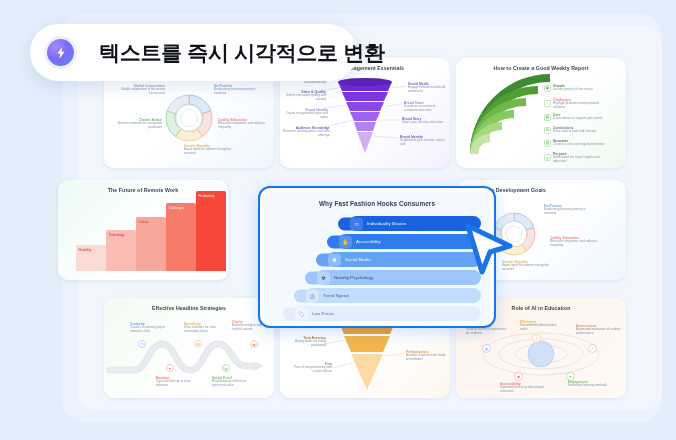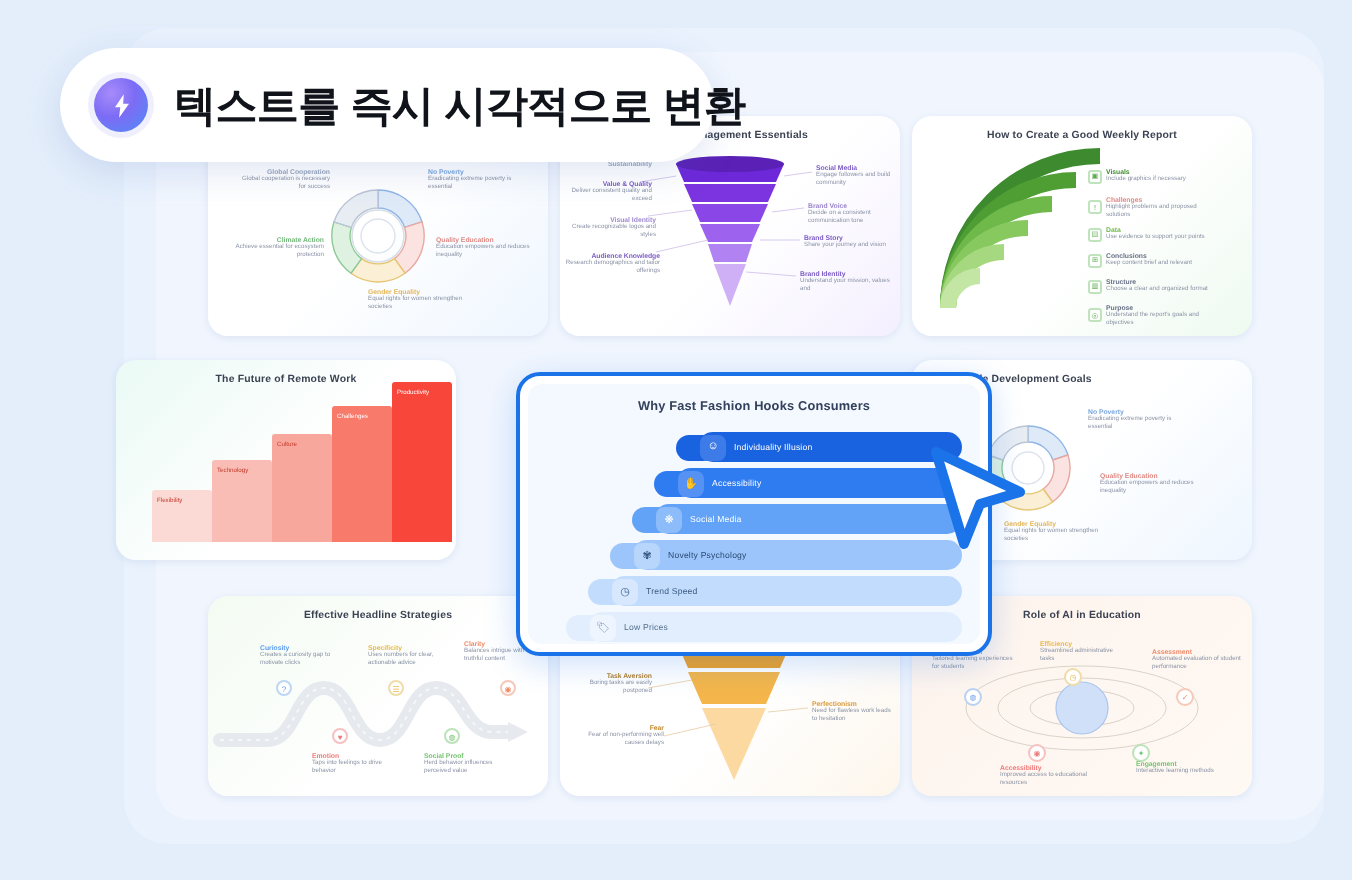--- a/index.html
+++ b/index.html
@@ -56,20 +56,21 @@
   
   .banner {
     position: absolute; left: 30px; top: 24px;
     width: 327px; height: 57px;
     background: #fff;
     border-radius: 29px;
     box-shadow: 0 5px 18px rgba(60,100,180,0.16);
     display: flex; align-items: center;
     padding-left: 17px;
     z-index: 40;
+    gap: 12px;
   }
   .bolt-wrap {
     width: 27px; height: 27px; border-radius: 50%;
     background: radial-gradient(circle at 32% 28%, #a78bfa 0%, #7c6cf5 45%, #4f8df6 100%);
     display: flex; align-items: center; justify-content: center;
     box-shadow: 0 0 0 3px rgba(150,150,250,0.15);
     flex: none;
   }
   .banner-text {
     margin-left: 13px;

